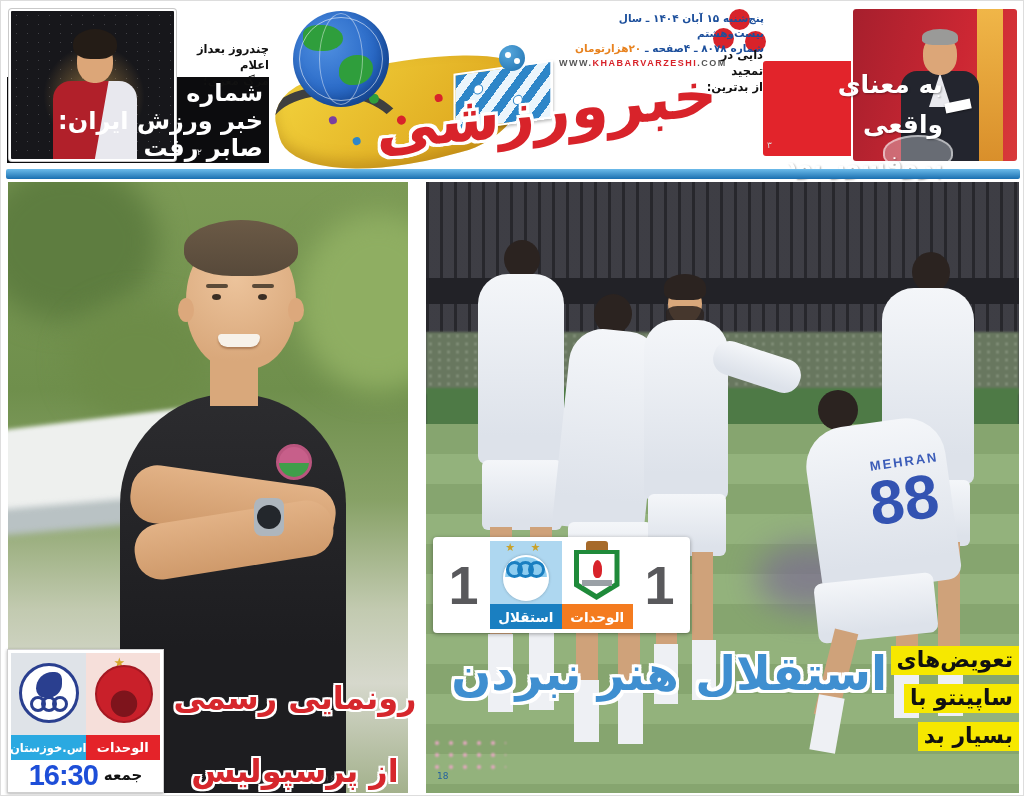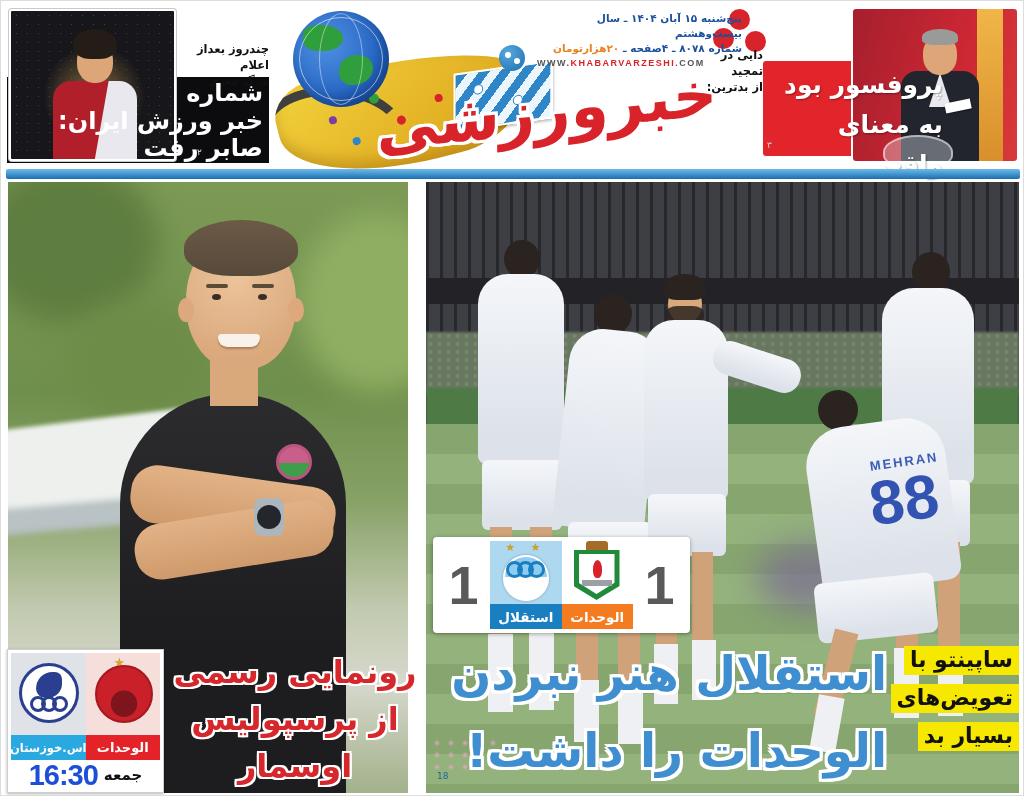--- a/index.html
+++ b/index.html
@@ -1,20 +1,20 @@
 <!DOCTYPE html>
 <html lang="fa"><head>
 <meta charset="utf-8">
 <style>
   * { margin:0; padding:0; box-sizing:border-box; }
   body { background:#888; font-family:"DejaVu Sans", sans-serif; }
   .page { position:relative; width:1024px; height:796px; background:#fff; overflow:hidden; border:1px solid #ddd; }
   .abs { position:absolute; }
   .rtl { direction:rtl; unicode-bidi:plaintext; }
-  .ow2 { text-shadow:-2px -2px 0 #fff,2px -2px 0 #fff,-2px 2px 0 #fff,2px 2px 0 #fff,0 -2px 0 #fff,0 2px 0 #fff,-2px 0 0 #fff,2px 0 0 #fff; }
+  .ow2 { text-shadow:-2px -2px 0 #fff,2px -2px 0 #fff,-2px 2px 0 #fff,2px 2px 0 #fff,0 -2px 0 #fff,0 2px 0 #fff,-2px 0 0 #fff,2px 0 0 #fff;margin-top:26px; }
   .ow3 { text-shadow:-3px -3px 0 #fff,3px -3px 0 #fff,-3px 3px 0 #fff,3px 3px 0 #fff,0 -3px 0 #fff,0 3px 0 #fff,-3px 0 0 #fff,3px 0 0 #fff,-1px -3px 0 #fff,1px 3px 0 #fff; }
 
   
   .tl-band { left:6px; top:76px; width:262px; height:86px; background:#0c0c0e; z-index:1; }
   .tl-photo { left:8px; top:8px; width:167px; height:152px; background:#17171b; border:2px solid #fff; box-shadow:0 0 0 1px #c9c9c9; border-radius:3px; z-index:2; overflow:hidden; }
   .tl-glow { position:absolute; left:28px; top:30px; width:110px; height:110px; background:radial-gradient(circle,rgba(235,180,90,.55),rgba(235,180,90,0) 65%); }
   .tl-crowd { position:absolute; inset:0; background-image:radial-gradient(circle 1.5px, rgba(190,190,200,.25) 40%, transparent 41%); background-size:11px 9px; }
   .sb-hair { position:absolute; left:62px; top:18px; width:44px; height:30px; background:#241c16; border-radius:50% 50% 40% 40%; }
   .sb-face { position:absolute; left:66px; top:30px; width:36px; height:42px; background:#dca678; border-radius:46%; }
   .sb-jersey { position:absolute; left:42px; top:70px; width:84px; height:92px; background:linear-gradient(100deg,#b1202a 55%,#e8e8ee 56%); border-radius:18px 18px 0 0; }
@@ -35,21 +35,21 @@
   .flag { left:452px; top:66px; width:100px; height:58px; background:repeating-linear-gradient(130deg,#2e86c8 0 9px,#eaf5fc 9px 18px); border:2px solid #fff; transform:rotate(-8deg) skewX(-8deg); z-index:2; box-shadow:1px 2px 3px rgba(0,0,0,.25); }
   .flag .dot { position:absolute; width:10px; height:10px; border-radius:50%; background:#fff; border:1.5px solid #2e86c8; }
   .ball-icon { left:498px; top:44px; width:26px; height:26px; border-radius:50%; background:radial-gradient(circle at 35% 30%,#57a8dd,#1d6fae); z-index:3; }
   .ball-icon i { position:absolute; width:6px; height:6px; border-radius:50%; background:#fff; }
   .sh-dots b { position:absolute; width:21px; height:21px; border-radius:50%; background:#d8232a; }
   .khabar-title { left:330px; top:58px; width:432px; height:104px; z-index:4; text-align:center; font-size:62px; font-weight:bold; color:#d8232a; transform:rotate(-6deg) skewX(-6deg); line-height:104px; }
   .tagline { left:398px; top:13px; width:158px; text-align:right; z-index:5; }
   .tagline .fa { font-size:13px; font-weight:bold; color:#3f9c35; }
   .tagline .en { font-size:19px; font-weight:bold; color:#16418c; letter-spacing:.5px; font-family:"Liberation Sans",sans-serif; }
   .tagline .sub { font-size:8px; color:#999; letter-spacing:.5px; font-family:"Liberation Sans",sans-serif; }
-  .dateblock { left:536px; top:10px; width:205px; text-align:right; z-index:5; line-height:15px; }
+  .dateblock { left:558px; top:10px; width:205px; text-align:right; z-index:5; line-height:15px; }
   .dateblock .l1 { font-size:10.5px; font-weight:bold; color:#1c4f9c; }
   .dateblock .price { color:#e8821e; }
   .dateblock .web { direction:ltr; text-align:left; font-size:9px; font-weight:bold; letter-spacing:1.5px; color:#555; font-family:Liberation Sans, sans-serif; }
   .dateblock .web .dom { color:#d8232a; }
 
   
   .tr-kicker { left:688px; top:46px; width:74px; text-align:right; font-size:11.5px; font-weight:bold; color:#111; line-height:16px; z-index:5; }
   .tr-band { left:762px; top:60px; width:253px; height:95px; background:#e2242b; border-radius:3px; z-index:1; }
   .tr-photo { left:852px; top:8px; width:164px; height:152px; background:linear-gradient(105deg,#a61f2d,#cc2733 60%,#d83a3a); border-radius:3px; z-index:2; overflow:hidden; box-shadow:0 0 0 2px #fff; }
   .tr-stripe { position:absolute; right:14px; top:0; width:26px; height:100%; background:linear-gradient(180deg,#f0b648,#d98f2b); }
@@ -217,22 +217,22 @@
   <div class="abs tr-photo">
     <div class="tr-stripe"></div>
     <div class="daei-suit"></div>
     <div class="daei-shirt"></div>
     <div class="daei-head"></div>
     <div class="daei-hair"></div>
     <div class="daei-paper"></div>
     <div class="daei-bowl"></div>
   </div>
   <div class="abs tr-headline rtl">
+    <div class="tr-line">به معنای واقعی</div>
     <div class="tr-line">پروفسور بود</div>
-    <div class="tr-line">به معنای واقعی</div>
   </div>
   <div class="abs pref" style="left:766px; top:139px;">۳</div>
 
   <div class="abs divider"></div>
 
   <div class="abs coach-photo">
     <div class="blob" style="left:-30px;top:-20px;width:180px;height:160px;background:#5e7d40;"></div>
     <div class="blob" style="left:290px;top:30px;width:160px;height:180px;background:#8fae62;"></div>
     <div class="blob" style="left:60px;top:120px;width:140px;height:120px;background:#6d8c48;"></div>
     <div class="roof"></div>
@@ -330,27 +330,26 @@
           <div class="weh-base"></div>
         </div>
       </div>
       <div class="label lbl-weh rtl">الوحدات</div>
     </div>
     <div class="cell score">1</div>
   </div>
 
   <div class="abs main-headline rtl">
     <div class="l ow3">استقلال هنر نبردن</div>
-    <div class="l ow3">الوحدات را داشت!</div>
   </div>
   <div class="abs pref" style="left:436px;top:770px;color:#27639c;">18</div>
 
   <div class="abs yellow-block rtl">
+    <div><span class="yl">تعویض‌های</span></div>
     <div><span class="yl">ساپینتو با</span></div>
-    <div><span class="yl">تعویض‌های</span></div>
     <div><span class="yl">بسیار بد</span></div>
   </div>
 
   <div class="abs red-headline rtl">
     <div class="l ow2">رونمایی رسمی</div>
     <div class="l ow2">از پرسپولیس</div>
     <div class="l ow2">اوسمار</div>
   </div>
   <div class="abs pref" style="left:324px;top:772px;color:#444;">۱۶</div>
 

